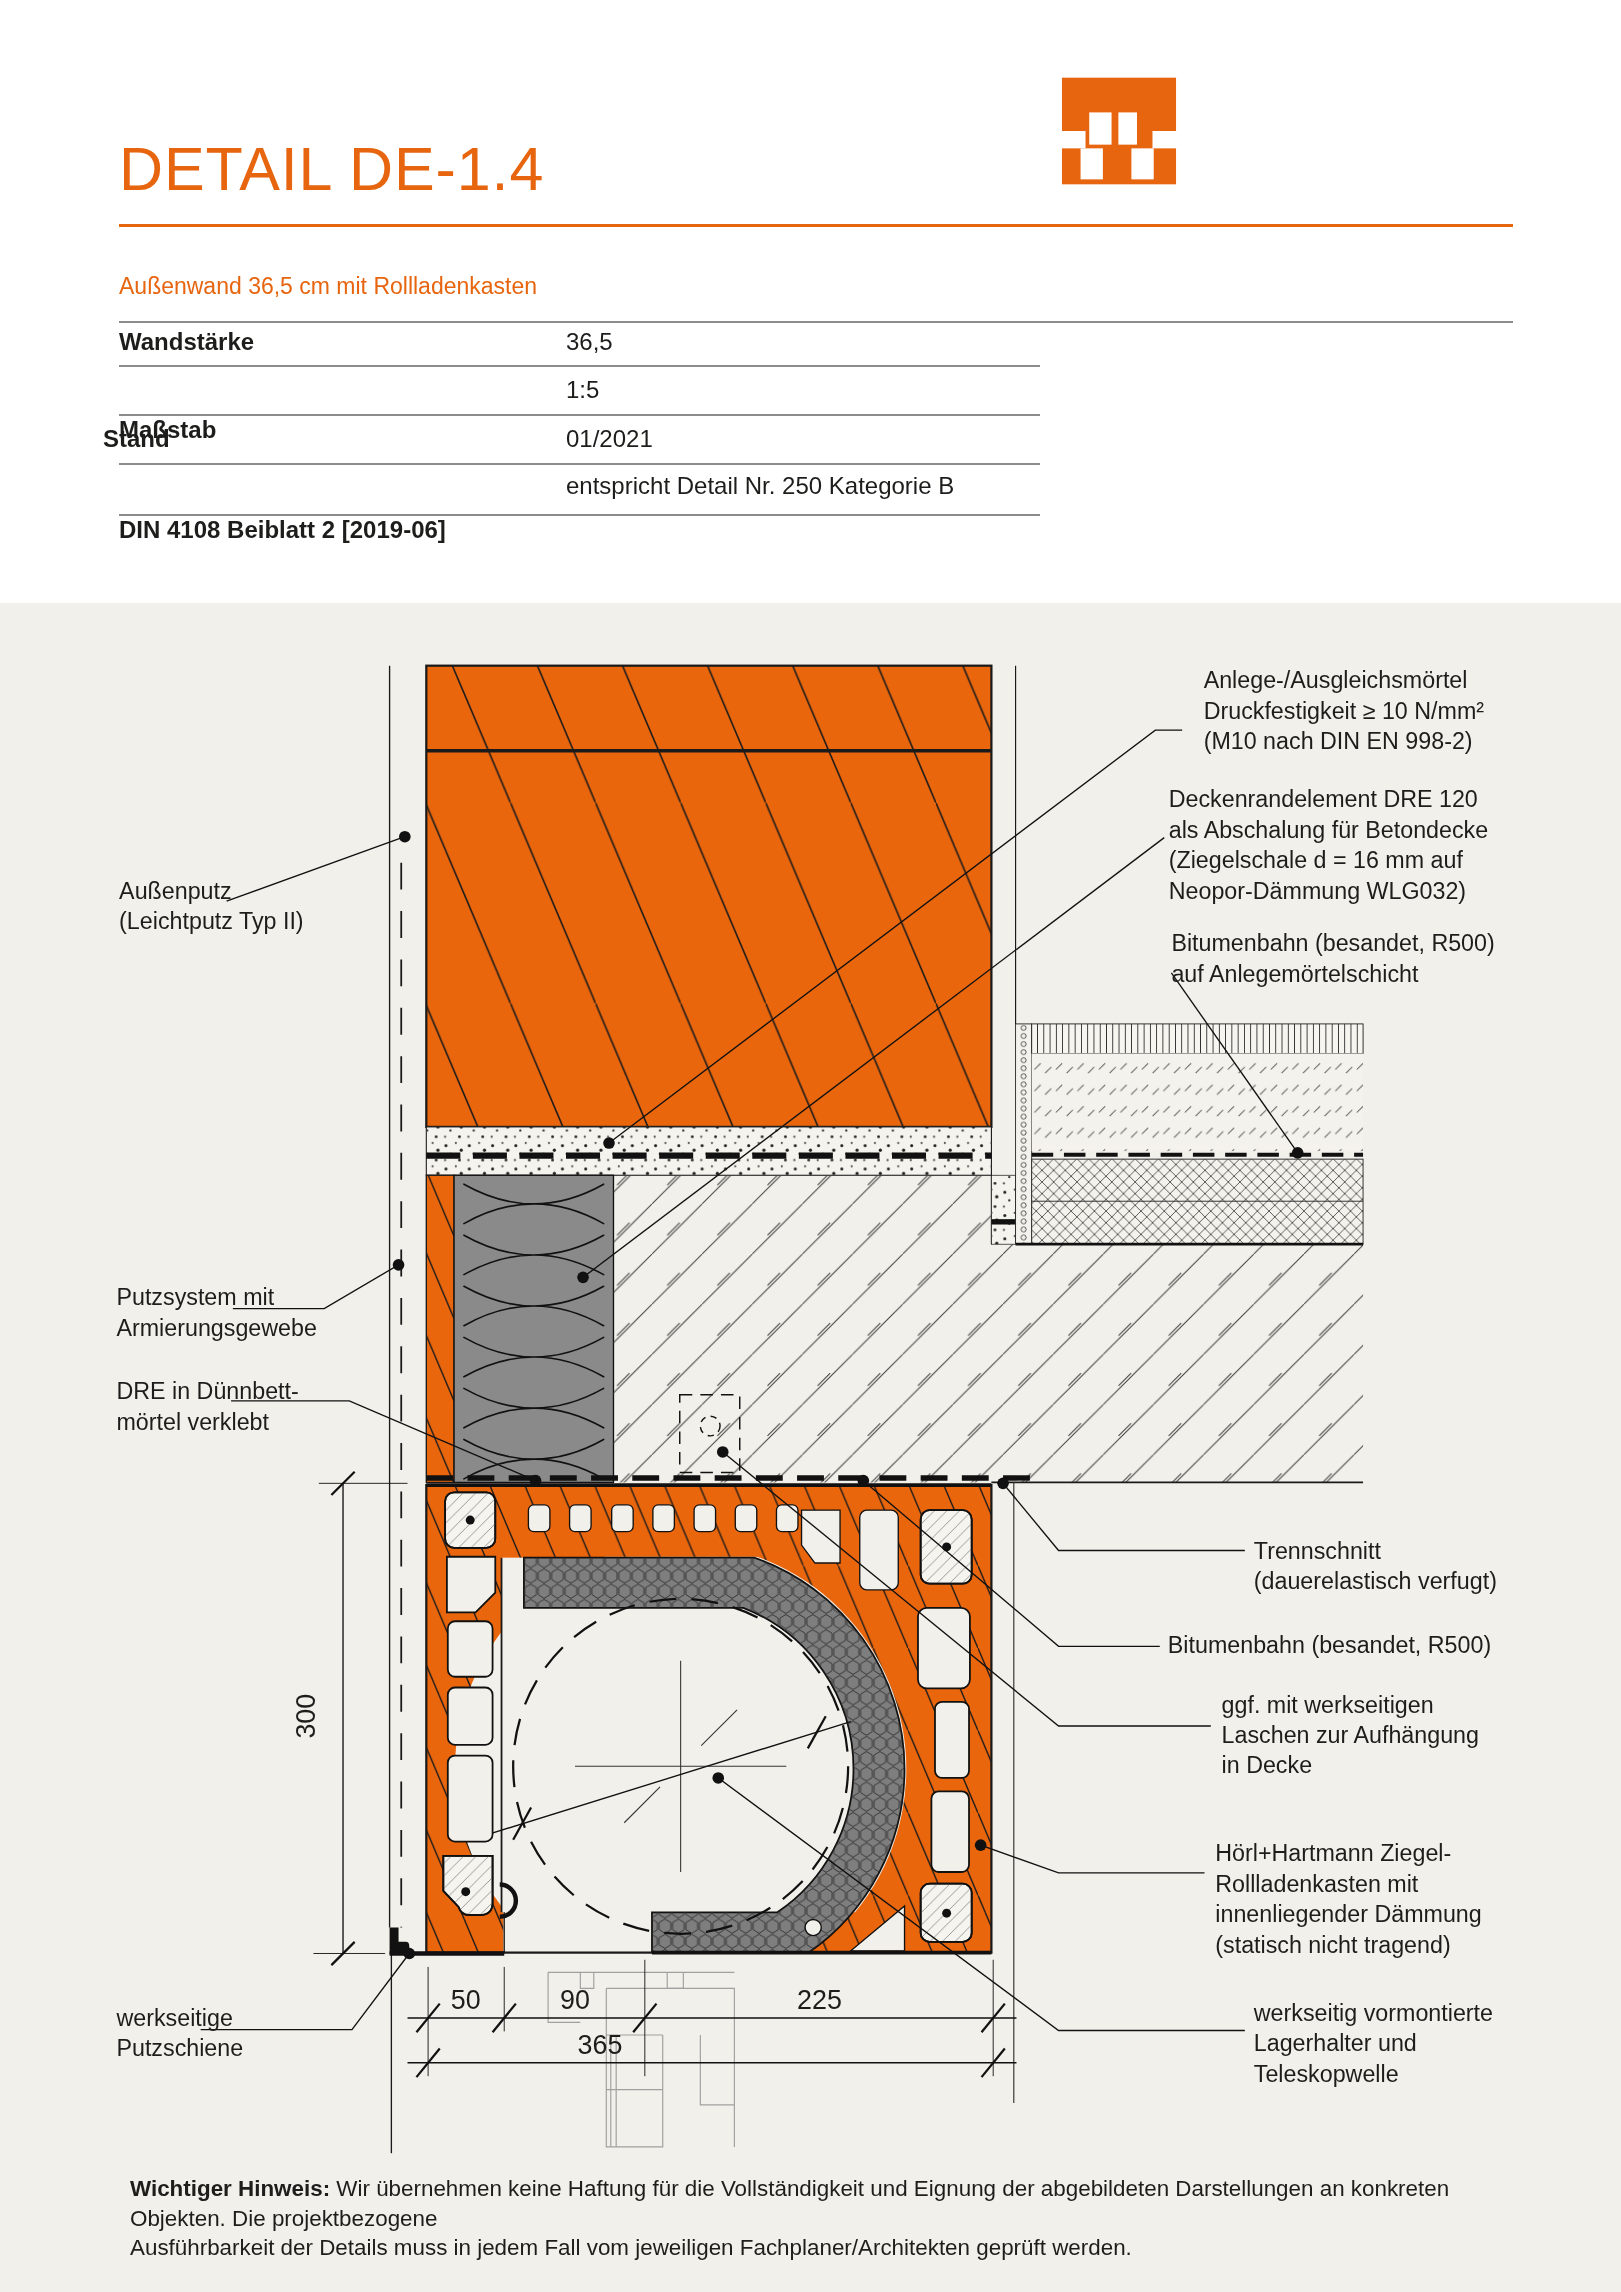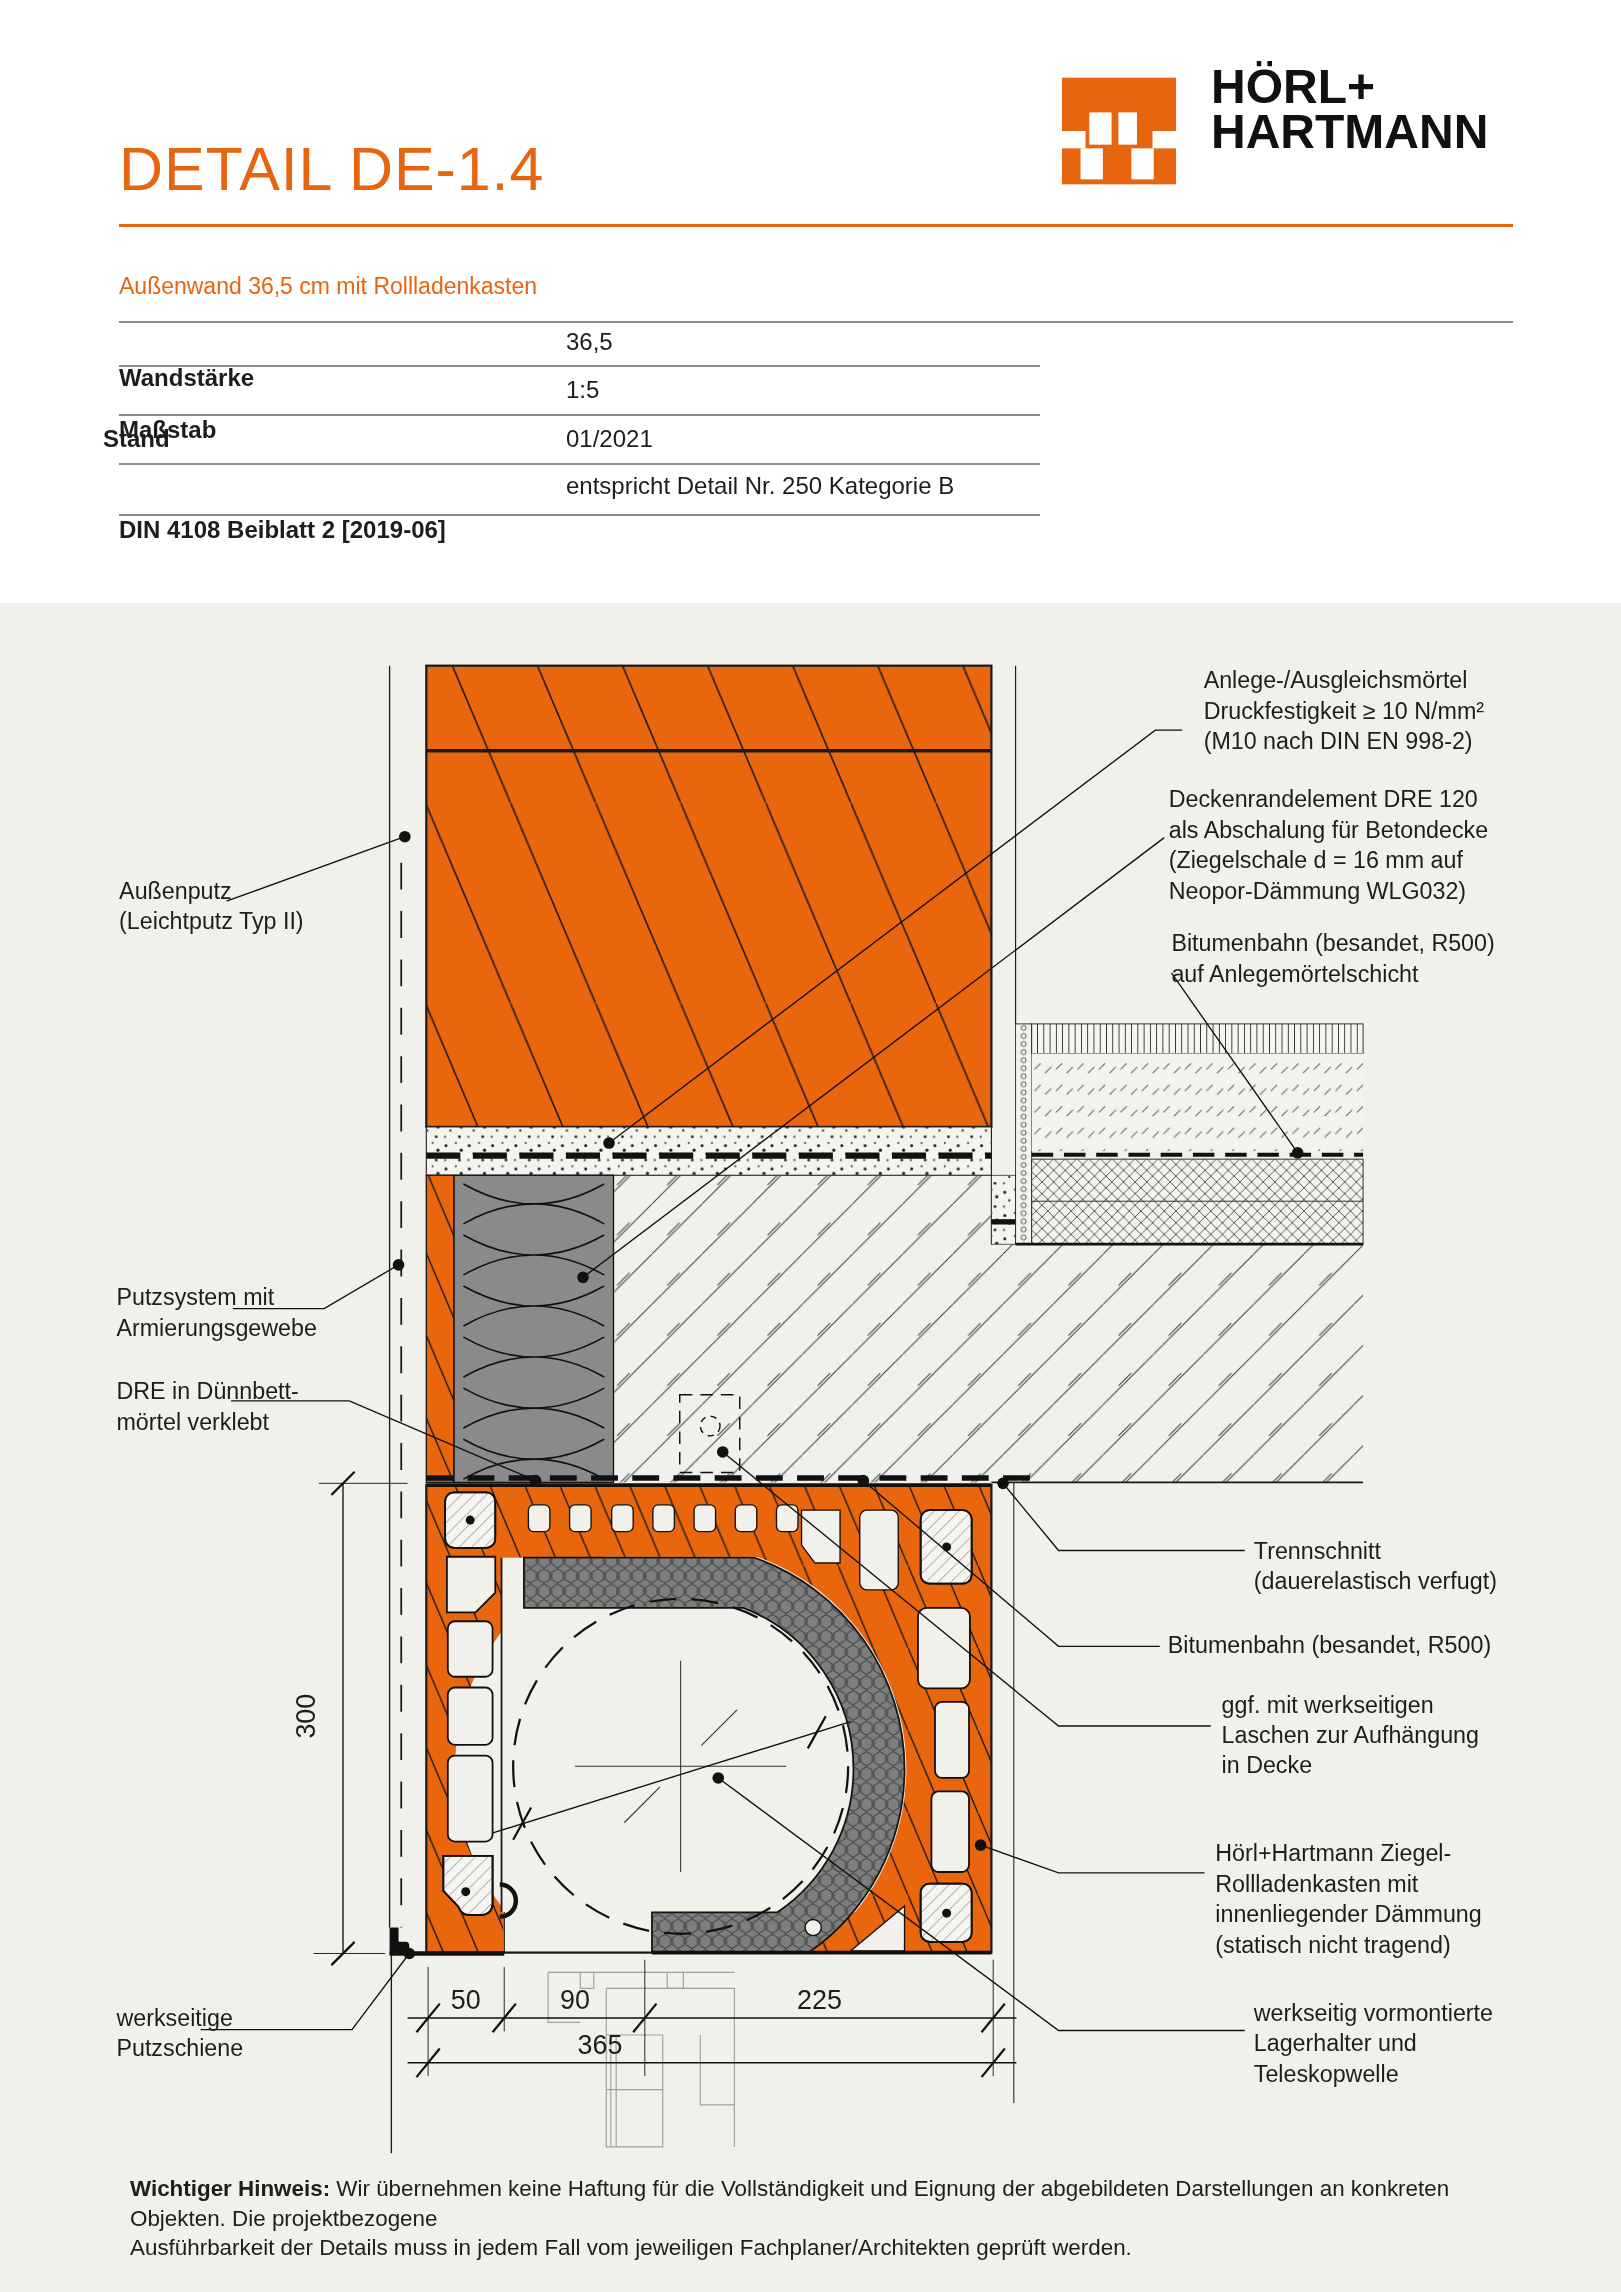--- a/index.html
+++ b/index.html
@@ -31,29 +31,25 @@
     <svg width="124" height="124" viewBox="0 0 100 100">
       <rect x="4" y="7" width="92" height="86" fill="#E7650F"></rect>
       <rect x="0" y="50" width="23" height="14" fill="#ffffff"></rect>
       <rect x="77" y="50" width="23" height="14" fill="#ffffff"></rect>
       <rect x="26" y="35" width="18" height="26" fill="#ffffff"></rect>
       <rect x="49.5" y="35" width="15" height="26" fill="#ffffff"></rect>
       <rect x="19" y="64" width="18" height="25" fill="#ffffff"></rect>
       <rect x="60" y="64" width="18" height="25" fill="#ffffff"></rect>
     </svg>
   </div>
-  <div class="abs logo-text" style="left:1211px;top:64px;">
-    <div>HÖRL+</div>
-    <div>HARTMANN</div>
-  </div>
 
   <div class="abs subtitle" style="left:119px;top:273px;text-align:right;">Außenwand 36,5 cm mit Rollladenkasten</div>
   <div class="abs tline" style="left:119px;top:321px;width:1394px;"></div>
 
-  <div class="abs trow-label" style="left:119px;top:328px;margin-top:36px;">Wandstärke</div>
+  <div class="abs trow-label" style="left:119px;top:328px;">Wandstärke</div>
   <div class="abs trow-value" style="left:566px;top:328px;">36,5</div>
   <div class="abs tline" style="left:119px;top:365px;width:921px;"></div>
 
   <div class="abs trow-label" style="left:119px;top:376px;margin-top:40px;">Maßstab</div>
   <div class="abs trow-value" style="left:566px;top:376px;">1:5</div>
   <div class="abs tline" style="left:119px;top:414px;width:921px;"></div>
 
   <div class="abs trow-label" style="left:103px;top:425px;">Stand</div>
   <div class="abs trow-value" style="left:566px;top:425px;">01/2021</div>
   <div class="abs tline" style="left:119px;top:463px;width:921px;"></div>

